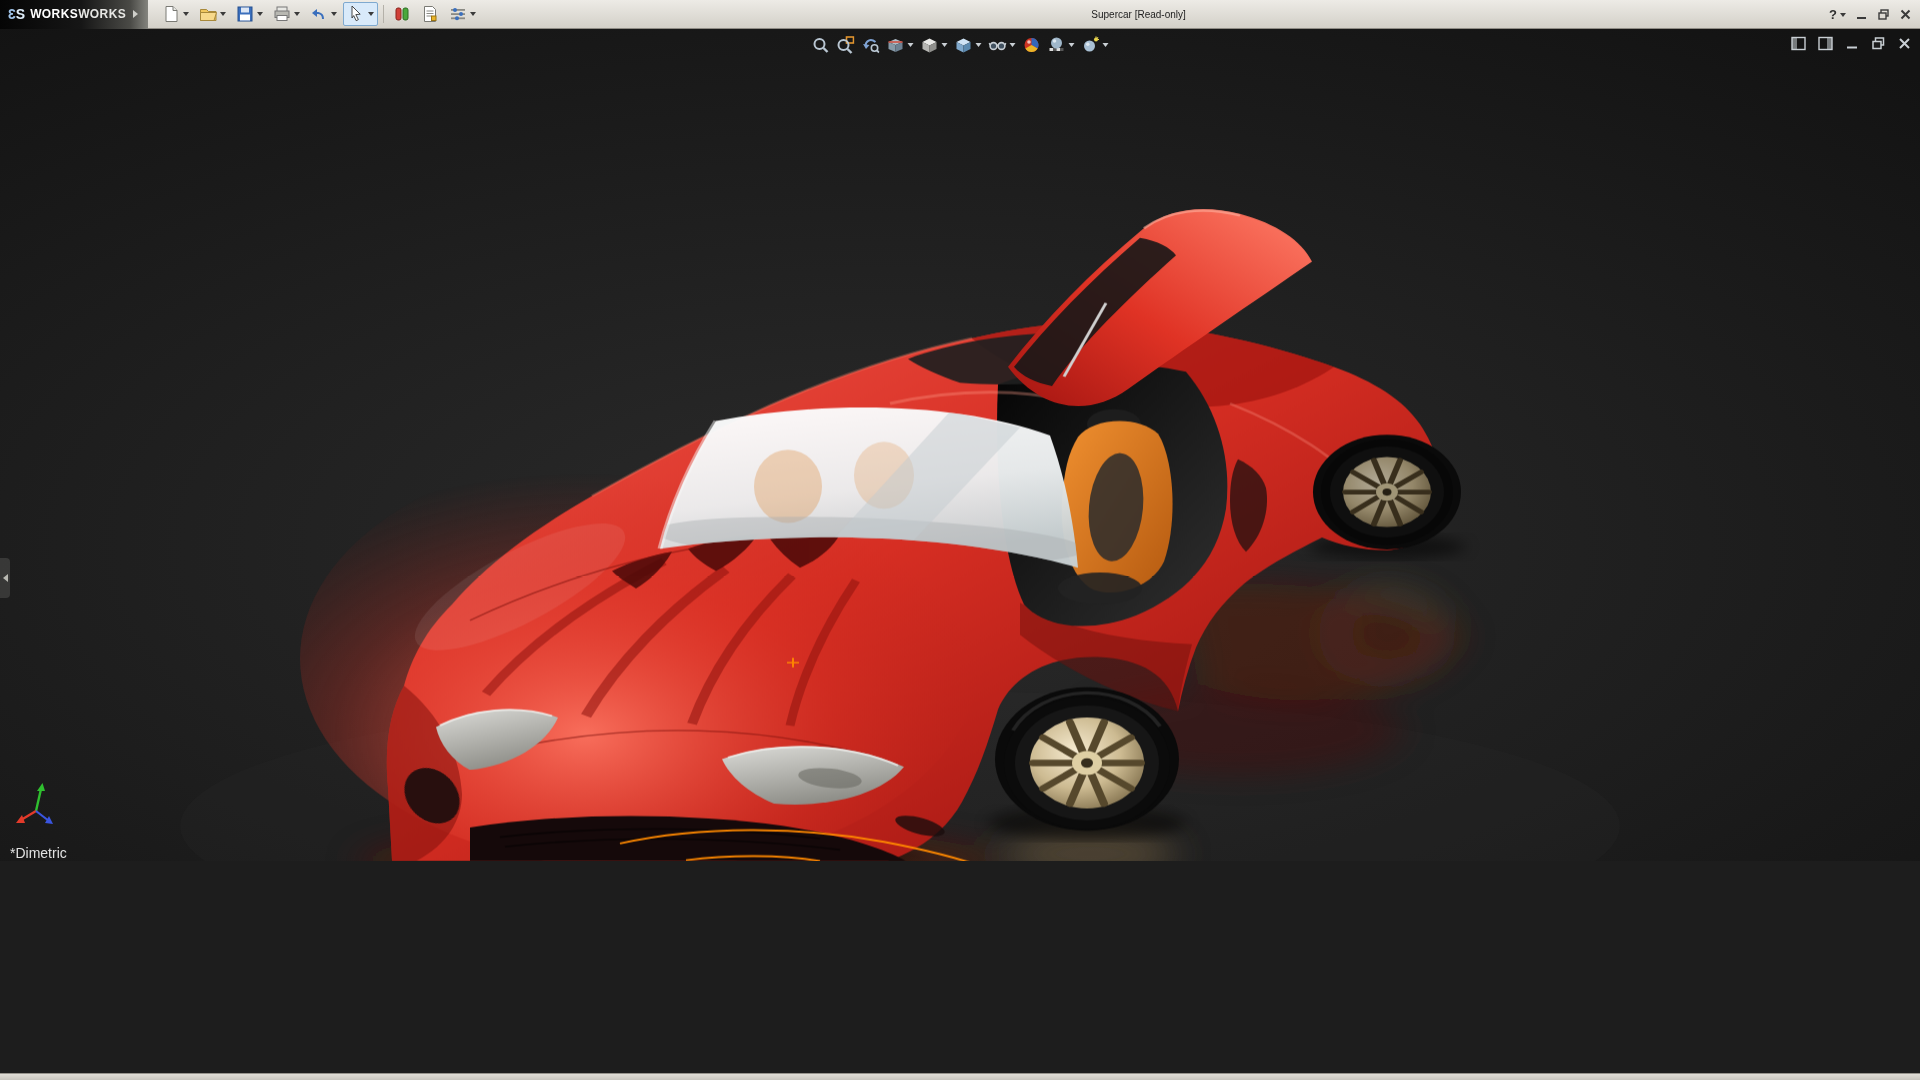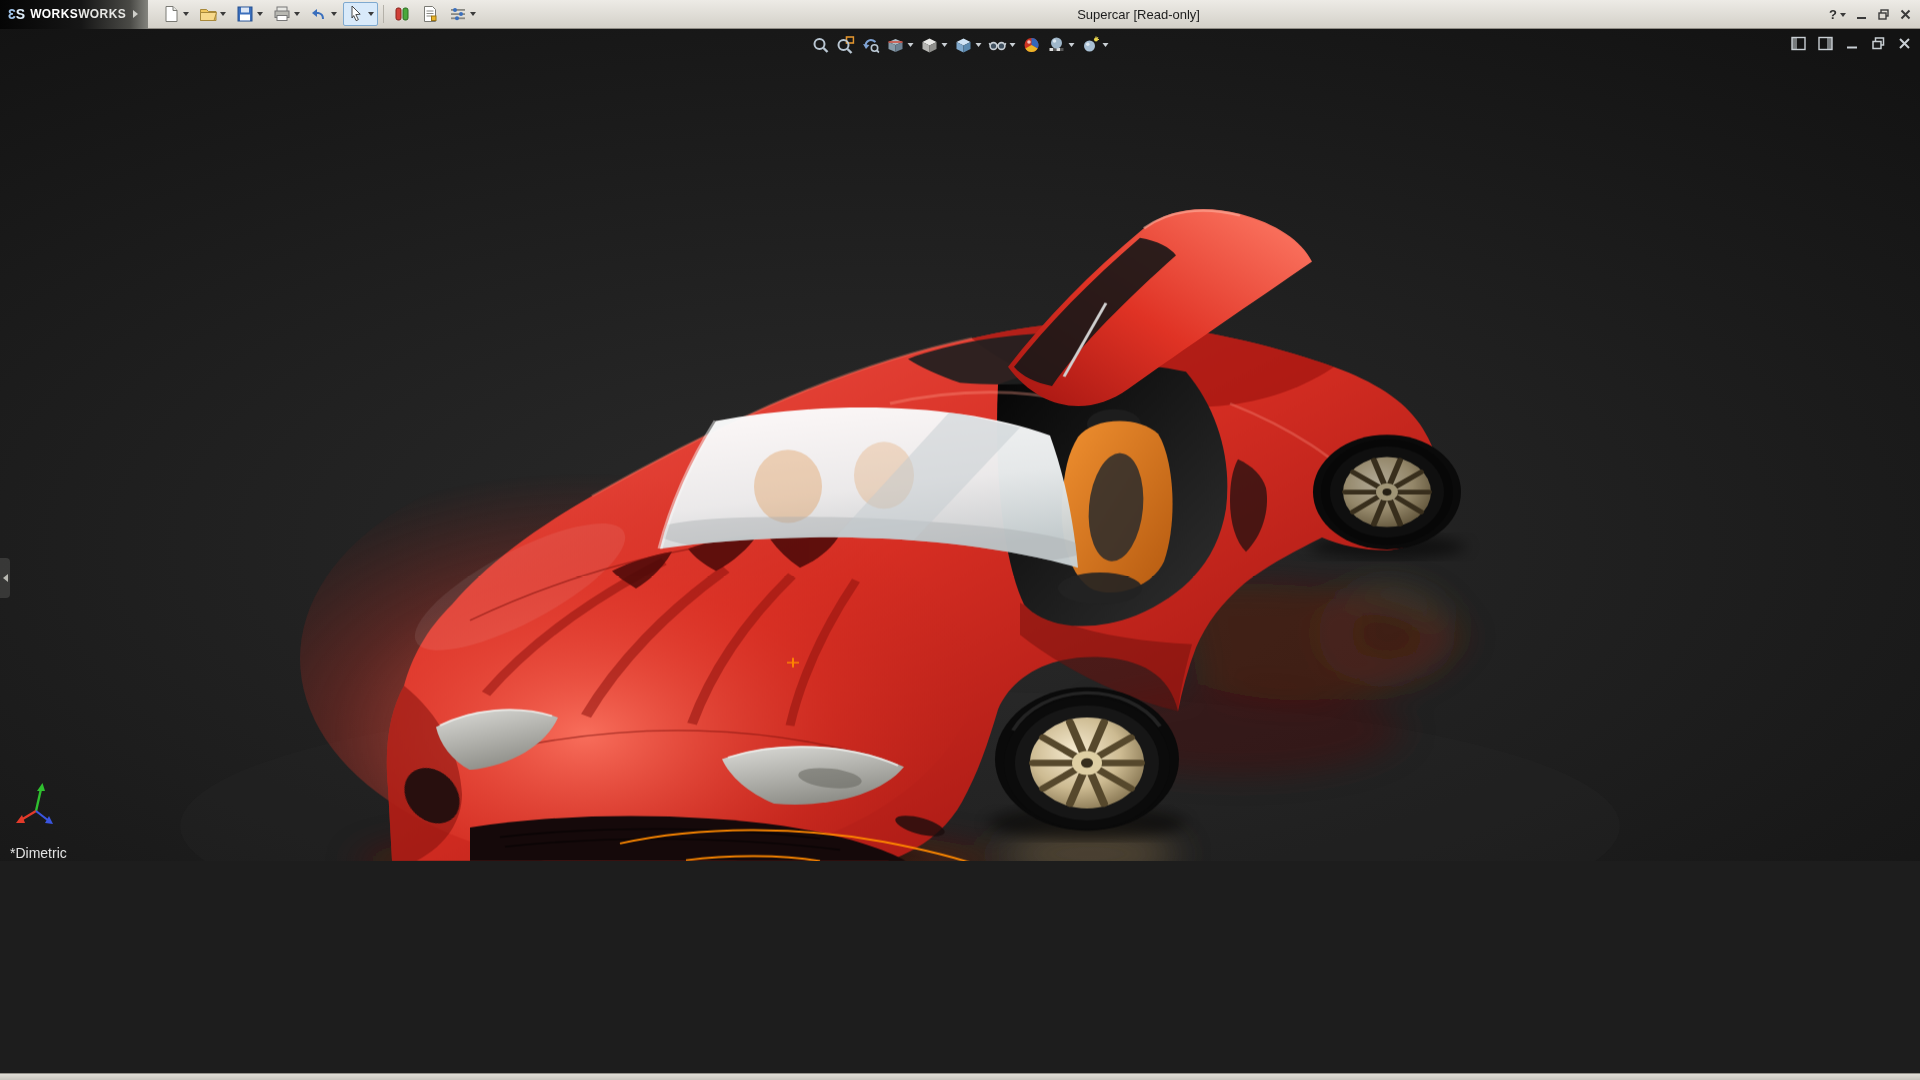--- a/index.html
+++ b/index.html
@@ -21,21 +21,21 @@
   .logo-arrow{width:0;height:0;border-top:4px solid transparent;border-bottom:4px solid transparent;
     border-left:5px solid #cfcfca;margin-left:2px}
   .tb{display:flex;align-items:center;gap:2px;margin-left:10px}
   .tb-btn{display:flex;align-items:center;height:24px;padding:0 3px;border:1px solid transparent;border-radius:2px}
   .tb-btn.active{background:#d9eafa;border-color:#7fa9cf}
   .tb-sep{width:1px;height:18px;background:#b4b1a9;margin:0 3px}
   .caret{width:0;height:0;border-left:3.5px solid transparent;border-right:3.5px solid transparent;
     border-top:4px solid #3a3a3a;margin-left:3px}
   .caret.light{border-top-color:#c9cfd4}
   .wtitle{position:absolute;left:59.3%;top:50%;transform:translate(-50%,-50%);
-    font-size:13px;color:#1d1d1d;white-space:nowrap}
+    font-size:10px;color:#1d1d1d;white-space:nowrap}
   .win-controls{position:absolute;right:8px;top:0;height:29px;display:flex;align-items:center;gap:9px;color:#333}
   .help{display:flex;align-items:center;font-size:13px;font-weight:bold;color:#2e2e2e}
 
   
   .viewport{position:absolute;top:29px;left:0;right:0;height:832px;background:#c2410c;overflow:hidden}
   .scene{position:absolute;inset:0;width:100%;height:100%;display:block}
   .hud{position:absolute;top:6px;left:50%;transform:translateX(-50%);display:flex;align-items:center;gap:5px;z-index:10}
   .hud-btn{display:flex;align-items:center;padding:1px;border-radius:2px}
   .doc-controls{position:absolute;top:7px;right:8px;display:flex;align-items:center;gap:11px;z-index:10}
   .left-tab{position:absolute;left:0;top:529px;width:10px;height:40px;background:rgba(200,200,195,.16);

